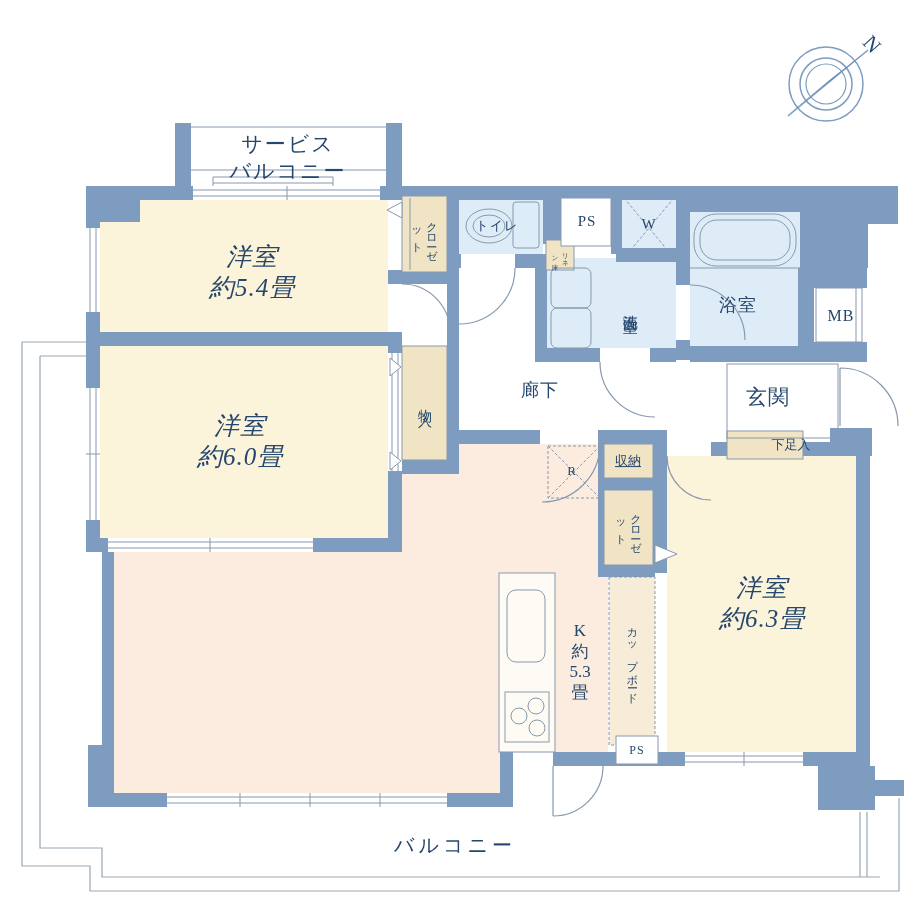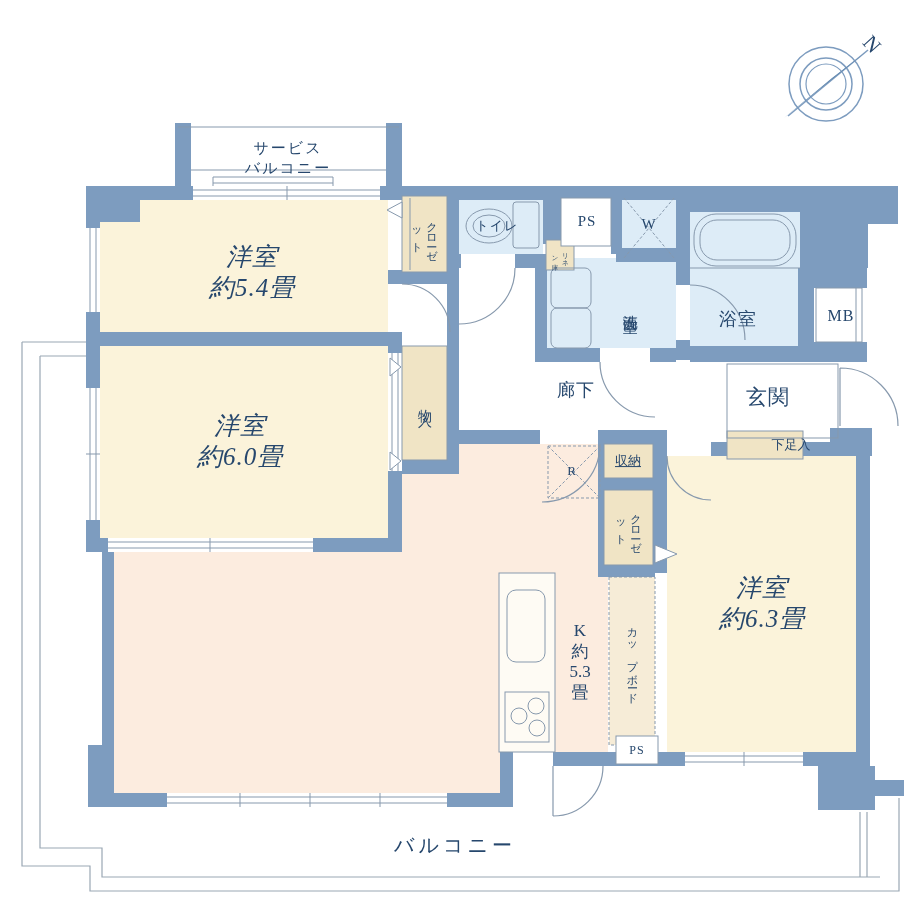--- a/index.html
+++ b/index.html
@@ -13,21 +13,21 @@
   .mid{font-size:18px;}
   .small{font-size:13px;letter-spacing:0;}
   .vtext{writing-mode:vertical-rl;text-orientation:upright;line-height:1.35;}
   .closet-v{font-size:11px;height:42px;letter-spacing:1px;}
   .cup-v{font-size:11px;height:150px;letter-spacing:3px;}
   .wash-v{font-size:15px;height:60px;letter-spacing:2px;}
   .mono-v{font-size:14px;height:48px;letter-spacing:4px;}
   .linen-v{font-size:6.5px;height:18px;line-height:1.6;letter-spacing:0;}
   .kcol{position:absolute;transform:translate(-50%,-50%);display:flex;flex-direction:column;
         align-items:center;gap:1px;color:#26476d;font-size:17px;line-height:1.15;}
-  .svc{font-size:15px;letter-spacing:2px;line-height:1.3;}
+  .svc{font-size:21px;letter-spacing:2px;line-height:1.3;}
   .north{position:absolute;color:#26476d;font-size:21px;transform:rotate(48deg);}
 </style>
 </head>
 <body>
 
 <div id="stage">
 
 <svg id="plan-svg" width="920" height="920" viewBox="0 0 920 920">
 
   <g>
@@ -207,23 +207,23 @@
 </svg>
 
   <div class="lbl svc" style="left:288px;top:158px;">サービス
 バルコニー</div>
   <div class="lbl room-name" style="left:252px;top:272px;">洋室
 約5.4畳</div>
   <div class="lbl room-name" style="left:240px;top:441px;">洋室
 約6.0畳</div>
   <div class="lbl room-name" style="left:762px;top:603px;">洋室
 約6.3畳</div>
-  <div class="lbl mid" style="left:576px;top:391px;">廊下</div>
+  <div class="lbl mid" style="left:540px;top:391px;">廊下</div>
   <div class="lbl" style="left:768px;top:398px;font-size:21px;">玄関</div>
-  <div class="lbl mid" style="left:738px;top:320px;">浴室</div>
+  <div class="lbl mid" style="left:738px;top:306px;">浴室</div>
   <div class="lbl" style="left:497px;top:227px;font-size:13px;font-family:Liberation Mono, monospace;">トイレ</div>
   <div class="lbl" style="left:455px;top:845px;font-size:20px;letter-spacing:4px;">バルコニー</div>
 
   <div class="lbl vtext wash-v" style="left:630px;top:306px;">洗面室</div>
   <div class="lbl vtext mono-v" style="left:424px;top:402px;">物入</div>
   <div class="lbl vtext closet-v" style="left:424px;top:235px;">クローゼット</div>
   <div class="lbl vtext closet-v" style="left:628px;top:527px;">クローゼット</div>
   <div class="lbl vtext cup-v" style="left:632px;top:660px;">カップボード</div>
   <div class="lbl vtext linen-v" style="left:560px;top:255px;">リネン庫</div>
   <div class="lbl small" style="left:628px;top:461px;text-decoration:underline;">収納</div>

